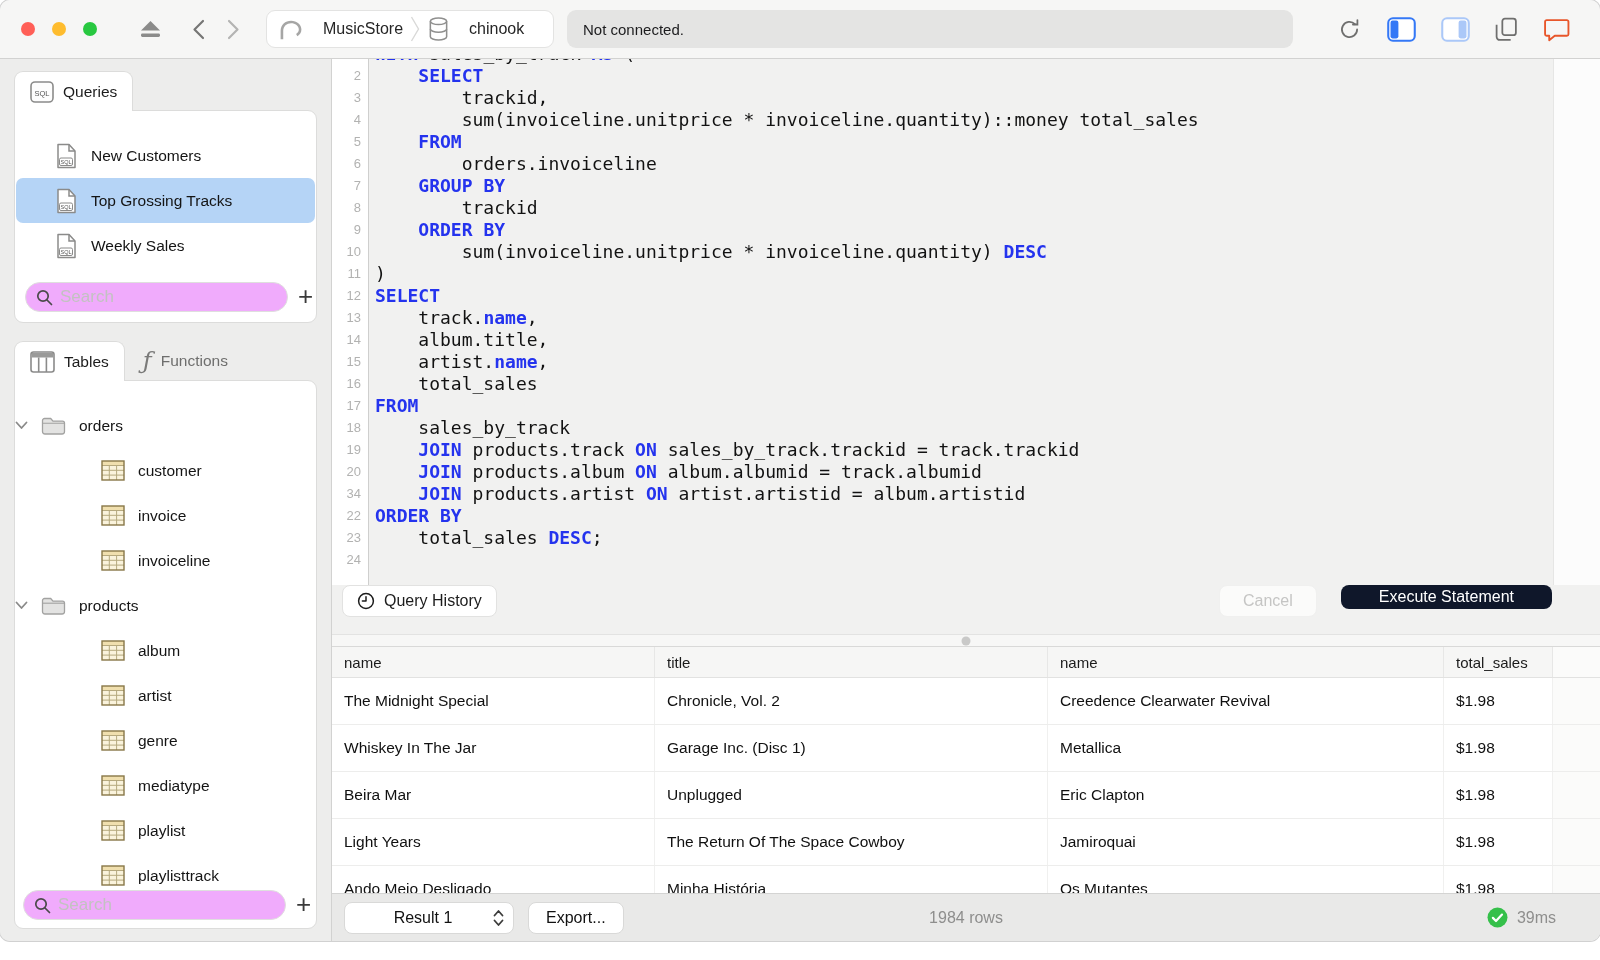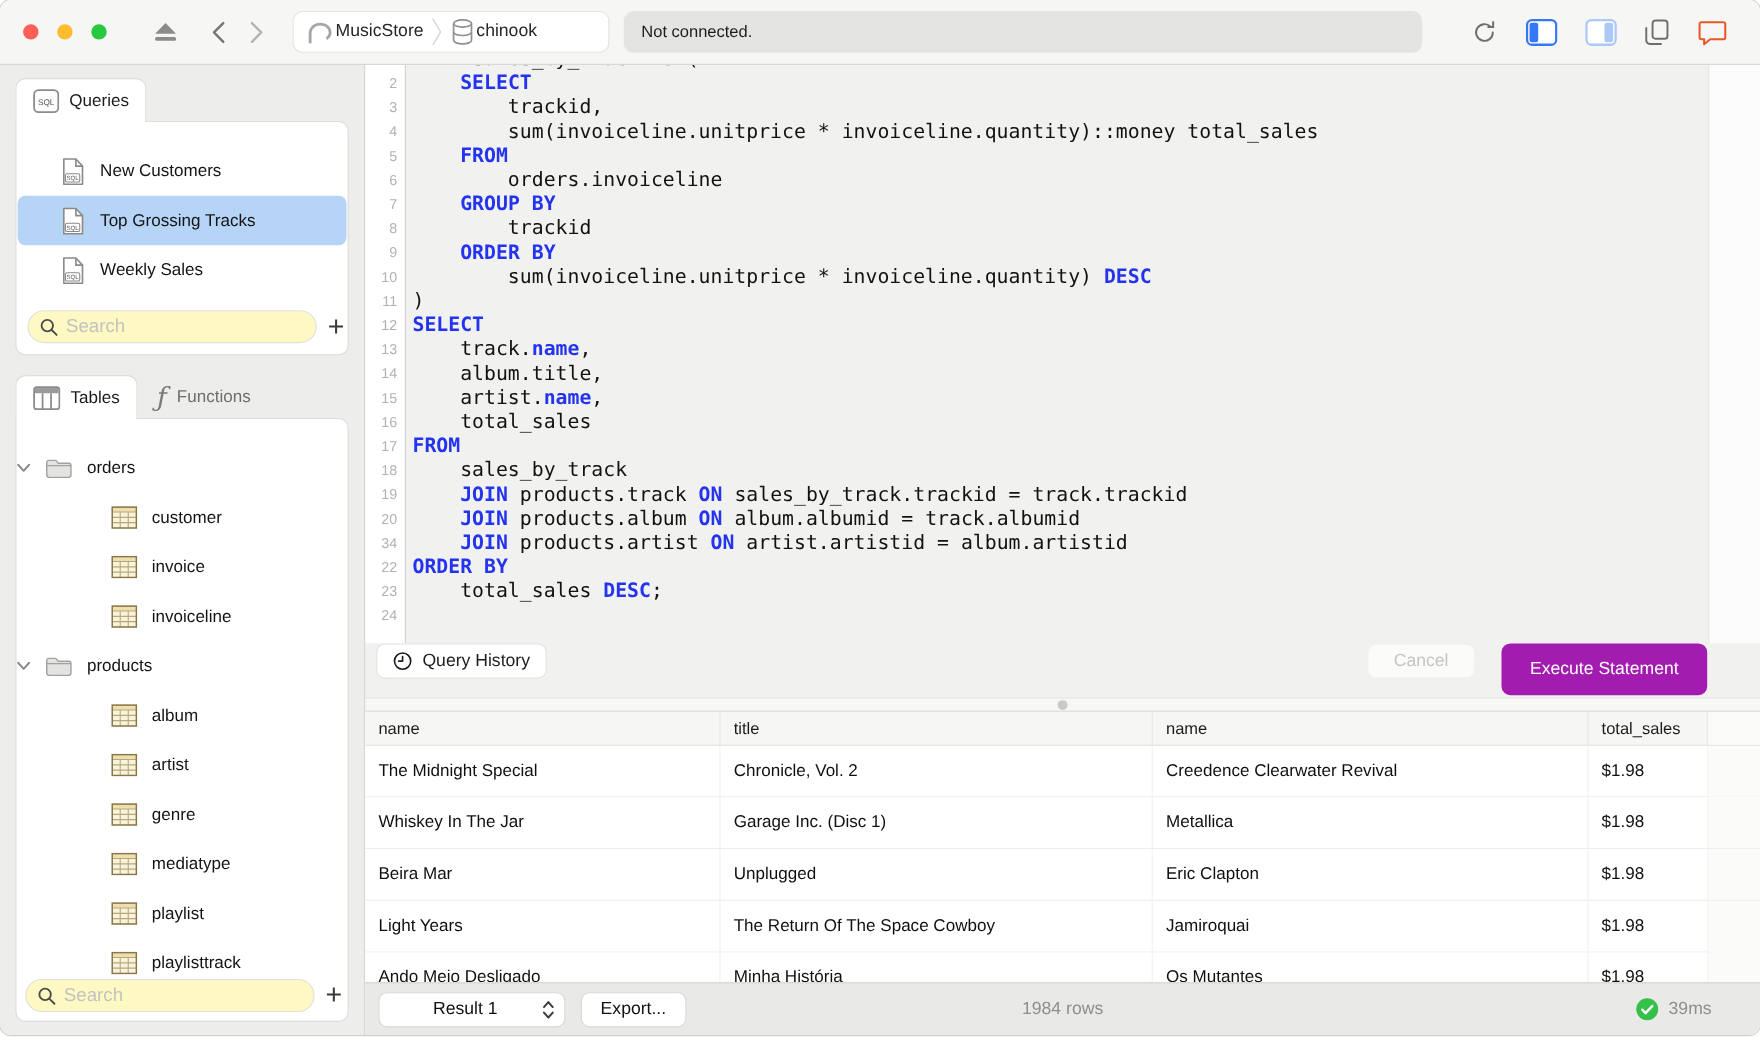--- a/index.html
+++ b/index.html
@@ -11,21 +11,21 @@
   .toolbar { height:59px; background:#f6f6f5; border-bottom:1px solid #d2d2d1; display:flex; align-items:center; }
   .traffic { display:flex; gap:17px; margin-left:21px; }
   .light { width:14px; height:14px; border-radius:50%; }
   .light.red{ background:#ff5f57; } .light.yellow{ background:#febc2e; } .light.green{ background:#28c840; }
   .tb-btn { display:flex; align-items:center; justify-content:center; }
   .eject { margin-left:42px; }
   .nav-back { margin-left:30px; }
   .nav-fwd { margin-left:22px; }
   .breadcrumb { margin-left:26px; height:38px; width:288px; background:#fff; border:1px solid #e3e3e2;
                 border-radius:9px; display:flex; align-items:center; padding:0 10px; gap:7px; }
-  .crumb { display:flex; align-items:center; gap:1px; font-size:16px; color:#262626; }
+  .crumb { display:flex; align-items:center; gap:19px; font-size:16px; color:#262626; }
   .conn-status { margin-left:13px; width:726px; height:38px; background:#e4e4e3; border-radius:9px;
                  display:flex; align-items:center; padding-left:16px; font-size:15px; color:#1c1c1e; }
   .tb-right { margin-left:auto; margin-right:30px; display:flex; align-items:center; gap:25px; }
 
   
   .app-body { display:flex; height:882px; }
 
   
   .sidebar { width:332px; flex:none; background:#ededec; border-right:1px solid #d2d2d1;
              padding:12px 14px; display:flex; flex-direction:column; }
@@ -33,21 +33,21 @@
              border-bottom:none; border-radius:9px 9px 0 0; height:40px; padding:0 15px;
              font-size:15.5px; color:#1c1c1c; align-self:flex-start; position:relative; z-index:2; }
   .tab-plain { display:inline-flex; align-items:center; gap:9px; height:40px; padding:0 18px;
                font-size:15.5px; color:#6e6e6d; }
   .panel { background:#fff; border:1px solid #dcdcdb; border-radius:0 9px 9px 9px; margin-top:-1px; position:relative; z-index:1; }
   .queries-panel { padding:22px 0 10px; }
   .query-item { height:45px; display:flex; align-items:center; gap:14px; padding-left:40px;
                 font-size:15.5px; color:#141414; border-radius:7px; margin:0 1px; }
   .query-item.selected { background:#b5d4f6; }
   .search-row { display:flex; align-items:center; gap:7px; margin:14px 10px 0; }
-  .search-pill { flex:1; height:30px; border:1px solid #dfdfde; border-radius:16px; background:#fef9c3;
+  .search-pill { flex:1; height:30px; border:1px solid #dfdfde; border-radius:16px; background:#f0abfc;
                  display:flex; align-items:center; padding:0 6px 0 10px; gap:7px; }
   .search-pill input { border:none; outline:none; flex:1; min-width:0; font-size:17px; color:#333; background:transparent; font-family:"Liberation Sans",sans-serif; }
   .search-pill input::placeholder { color:#c2c2c1; }
   .add-btn { font-size:26px; font-weight:300; color:#3a3a3a; line-height:1; padding:0 3px 3px; background:none; border:none; }
   .tabs-row { display:flex; margin-top:18px; align-items:flex-end; }
   .tables-panel { flex:1; margin-top:-1px; overflow:hidden; padding-top:22px; }
   .tree-row { height:45px; display:flex; align-items:center; font-size:15.5px; color:#141414; }
   .tree-row.folder { gap:13px; }
   .tree-row.table { padding-left:86px; gap:13px; }
   .panel-search { position:absolute; left:8px; right:8px; bottom:8px; margin:0; background:#fff; border-radius:16px; }
@@ -63,21 +63,21 @@
   .code-line { display:flex; height:22px; }
   .ln { width:37px; flex:none; text-align:right; padding-right:8px; color:#b2b2b1;
         font-family:"Liberation Sans",sans-serif; font-size:13px; line-height:22px; }
   .code { white-space:pre; padding-left:6px; color:#121212; }
   .kw { color:#2433ee;font-weight:bold; }
 
   .actions-row { height:49px; flex:none; display:flex; padding:0 48px 0 10px; }
   .btn { border-radius:8px; font-size:16px; font-family:"Liberation Sans",sans-serif; display:flex; align-items:center; }
   .qh-btn { background:#fff; border:1px solid #e2e2e1; height:32px; padding:0 14px; gap:9px; color:#1c1c1c; }
   .cancel-btn { margin-left:auto; background:#fbfbfa; border:1px solid #f0f0ef; height:32px; padding:0 23px; color:#c5c5c4; }
-  .exec-btn { margin-left:24px; background:#a21caf; border:none; height:47px; padding:0 26px; color:#fff; font-weight:500; }
+  .exec-btn { margin-left:24px; background:#0f172a; border:none; height:24px; padding:0 38px; color:#fff; font-weight:500; }
 
   .splitter { height:13px; flex:none; background:#f7f7f6; border-top:1px solid #e3e3e2; border-bottom:1px solid #d9d9d8; position:relative; }
   .splitter-dot { position:absolute; left:50%; top:50%; transform:translate(-50%,-50%);
                   width:9px; height:9px; border-radius:50%; background:#c9c9c8; }
 
   .results { flex:1; min-height:0; background:#fff; display:flex; flex-direction:column; overflow:hidden; }
   .res-header { height:31px; flex:none; background:#f6f6f5; border-bottom:1px solid #e2e2e1; display:flex; }
   .res-hcell { font-size:15px; color:#1b1b1b; display:flex; align-items:center; padding-left:12px; border-right:1px solid #e7e7e6; }
   .res-body { flex:1; overflow:hidden; }
   .res-row { height:47px; display:flex; border-bottom:1px solid #ededec; background:#fff; }

